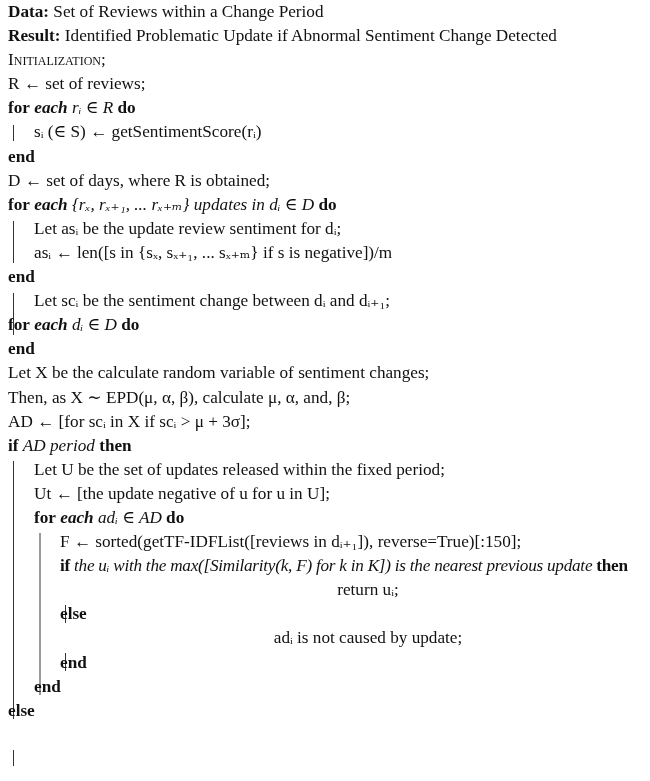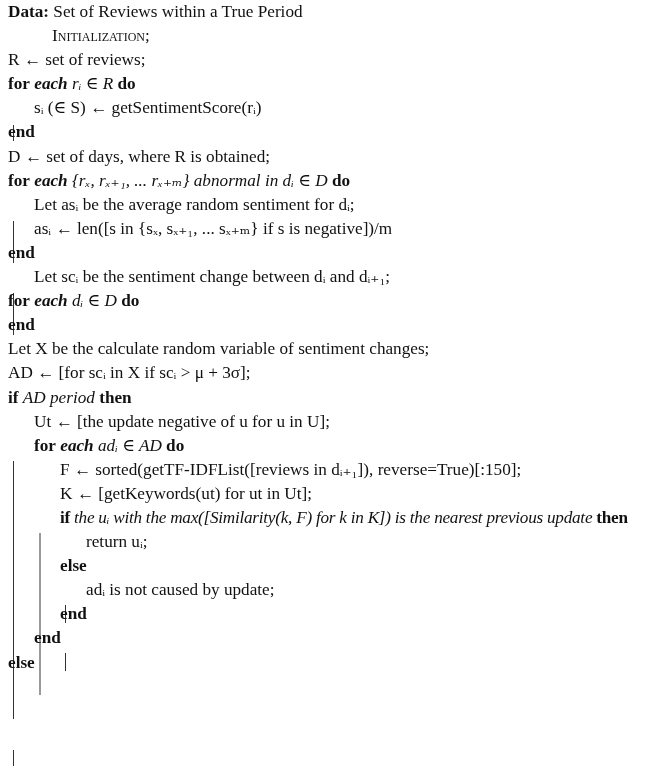--- a/index.html
+++ b/index.html
@@ -8,62 +8,64 @@
     font-family: "Liberation Serif", "DejaVu Serif", serif;
     color: #111111;
     font-size: 17.2px;
     position: relative;
   }
   .algo { position: absolute; left: 8px; top: 0px; width: 642px; }
   .line { height: 24.1px; line-height: 24px; white-space: nowrap; position: relative; }
   .l0 { padding-left: 0px; }
   .l1 { padding-left: 26px; }
   .l2 { padding-left: 52px; }
-  .l3 { padding-left: 78px; }
+  .l3 { padding-left: 78px; text-align: center; }
   b { font-weight: bold; margin-top: 20px; }
   i, .m { font-style: italic; }
-  .sc { font-variant: small-caps; margin-left: 44px; }
+  .sc { font-variant: small-caps; }
   .vbar { position: absolute; width: 1px; background: #333; }
   .vbar.gray { background: #999; width: 2px; }
 </style>
 </head>
 <body>
 
 <div class="algo">
 
   <div class="vbar" style="left:5px; top:125px; height:16px;"></div>
   <div class="vbar" style="left:5px; top:221px; height:42px;"></div>
   <div class="vbar" style="left:5px; top:293px; height:42px;"></div>
   <div class="vbar" style="left:5px; top:461px; height:258px;"></div>
   <div class="vbar gray" style="left:31px; top:533px; height:162px;"></div>
   <div class="vbar" style="left:57px; top:605px; height:18px;"></div>
   <div class="vbar" style="left:57px; top:653px; height:18px;"></div>
   <div class="vbar" style="left:5px; top:750px; height:16px;"></div>
 
-  <div class="line l0"><b>Data:</b> <span>Set of Reviews within a True Period</span></div>
+  <div class="line l0"><b>Data:</b> <span>Set of Reviews within a Change Period</span></div>
+  <div class="line l0"><b>Result:</b> <span>Identified Problematic Update if Abnormal Sentiment Change Detected</span></div>
   <div class="line l0 sc">Initialization;</div>
   <div class="line l0">R ← set of reviews;</div>
   <div class="line l0"><b>for</b> <b><i>each</i></b> <i>rᵢ ∈ R</i> <b>do</b></div>
   <div class="line l1">sᵢ (∈ S) ← getSentimentScore(rᵢ)</div>
   <div class="line l0"><b>end</b></div>
   <div class="line l0">D ← set of days, where R is obtained;</div>
-  <div class="line l0"><b>for</b> <b><i>each</i></b> <i>{rₓ, rₓ₊₁, ... rₓ₊ₘ} abnormal in dᵢ ∈ D</i> <b>do</b></div>
-  <div class="line l1">Let asᵢ be the average random sentiment for dᵢ;</div>
+  <div class="line l0"><b>for</b> <b><i>each</i></b> <i>{rₓ, rₓ₊₁, ... rₓ₊ₘ} updates in dᵢ ∈ D</i> <b>do</b></div>
+  <div class="line l1">Let asᵢ be the update review sentiment for dᵢ;</div>
   <div class="line l1">asᵢ ← len([s in {sₓ, sₓ₊₁, ... sₓ₊ₘ} if s is negative])/m</div>
   <div class="line l0"><b>end</b></div>
   <div class="line l1">Let scᵢ be the sentiment change between dᵢ and dᵢ₊₁;</div>
   <div class="line l0"><b>for</b> <b><i>each</i></b> <i>dᵢ ∈ D</i> <b>do</b></div>
   <div class="line l0"><b>end</b></div>
   <div class="line l0">Let X be the calculate random variable of sentiment changes;</div>
+  <div class="line l0">Then, as X ∼ EPD(μ, α, β), calculate μ, α, and, β;</div>
   <div class="line l0">AD ← [for scᵢ in X if scᵢ &gt; μ + 3σ];</div>
   <div class="line l0"><b>if</b> <i>AD period</i> <b>then</b></div>
+  <div class="line l1">Let U be the set of updates released within the fixed period;</div>
   <div class="line l1">Ut ← [the update negative of u for u in U];</div>
   <div class="line l1"><b>for</b> <b><i>each</i></b> <i>adᵢ ∈ AD</i> <b>do</b></div>
   <div class="line l2">F ← sorted(getTF-IDFList([reviews in dᵢ₊₁]), reverse=True)[:150];</div>
-  <div class="line l2">K ← [getKeywords(ut) for ut in Ut];</div>
   <div class="line l2" style="letter-spacing:-0.25px;"><b>if</b> <i>the uᵢ with the max([Similarity(k, F) for k in K]) is the nearest previous update</i> <b>then</b></div>
   <div class="line l3">return uᵢ;</div>
   <div class="line l2"><b>else</b></div>
   <div class="line l3">adᵢ is not caused by update;</div>
   <div class="line l2"><b>end</b></div>
   <div class="line l1"><b>end</b></div>
   <div class="line l0"><b>else</b></div>
 
 </div>
 

